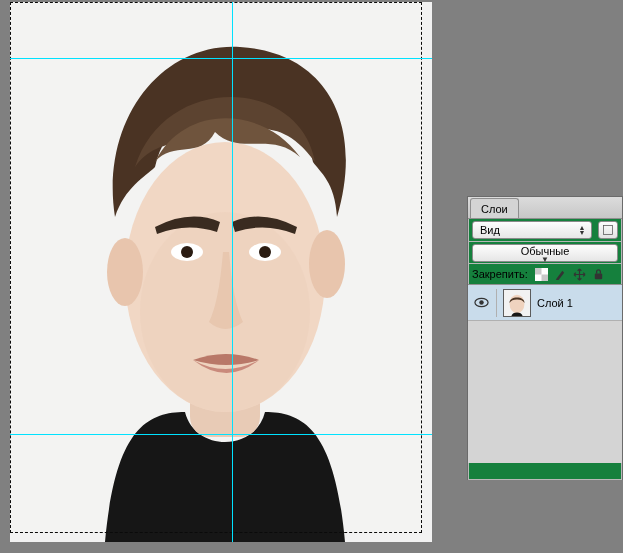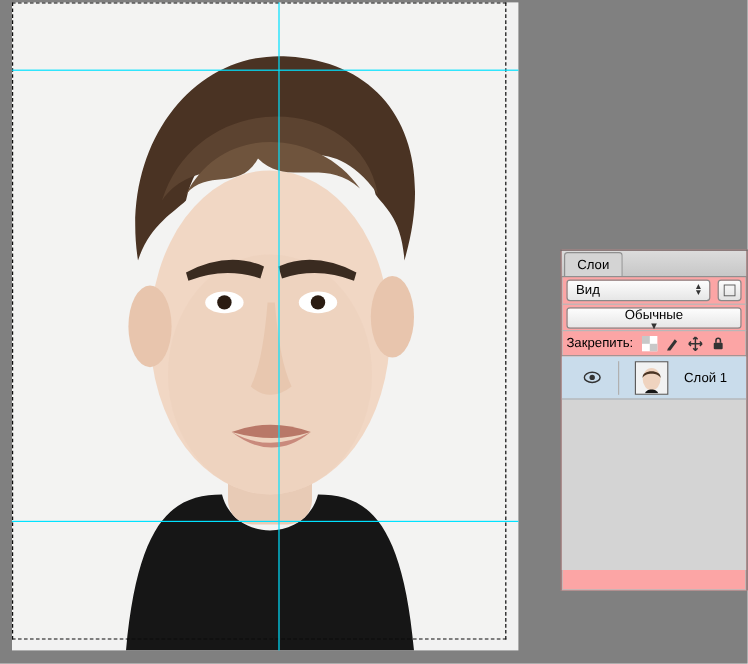--- a/index.html
+++ b/index.html
@@ -45,26 +45,25 @@
     position:absolute; left:55px; top:10px; width:320px; height:530px;
   }
 
   
   .panel {
     position:absolute;
     left: 467px;
     top: 196px;
     width: 156px;
     height: 284px;
-    background:#fca5a5;
+    background:#15803d;
     border:1px solid #6b6b6b;
     border-bottom:none;
     box-shadow: 0 0 0 1px #b9b9b9 inset;
     overflow:hidden;
-    margin-top:12px;
   }
   .tabbar {
     height:22px;
     background: linear-gradient(#dcdcdc,#c7c7c7);
     border-bottom:1px solid #8f8f8f;
     display:flex;
     align-items:flex-end;
   }
   .tab {
     height:20px;
@@ -129,23 +128,22 @@
 
   .layer-list {
     background:#d4d4d4;
     height:178px;
     overflow:auto;
   }
   .layer-row {
     display:flex; align-items:center;
     height:36px;
     border-bottom:1px solid #b0b0b0;
-    padding:0 16px;
+    padding:0 4px;
     gap:6px;
-    justify-content:space-between;
   }
   .layer-row.selected { background:#c9dceb; }
   .eye {
     width:18px; height:18px; display:flex; align-items:center; justify-content:center;
   }
   .eye svg{ width:15px; height:15px; }
   .vsep {
     width:1px; height:28px; background:#b0b0b0;
   }
   .thumb {

